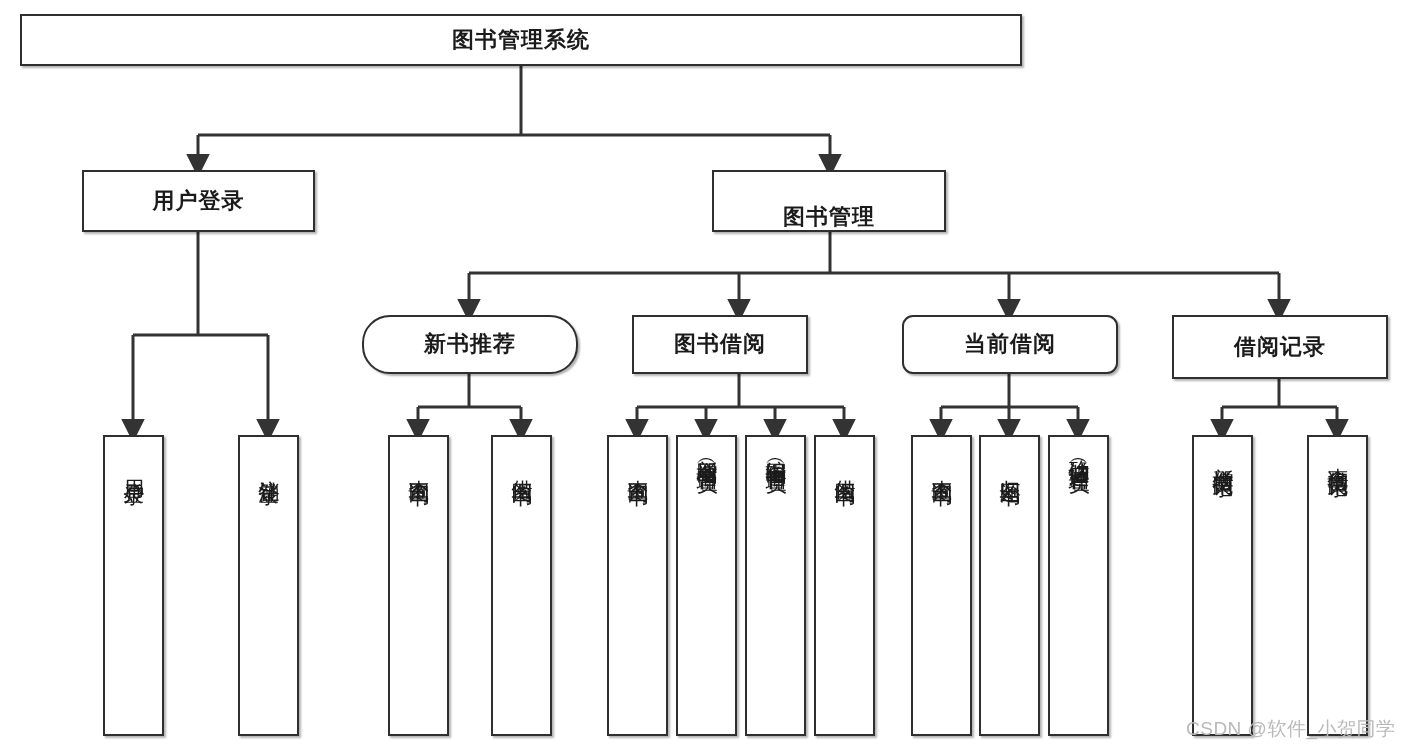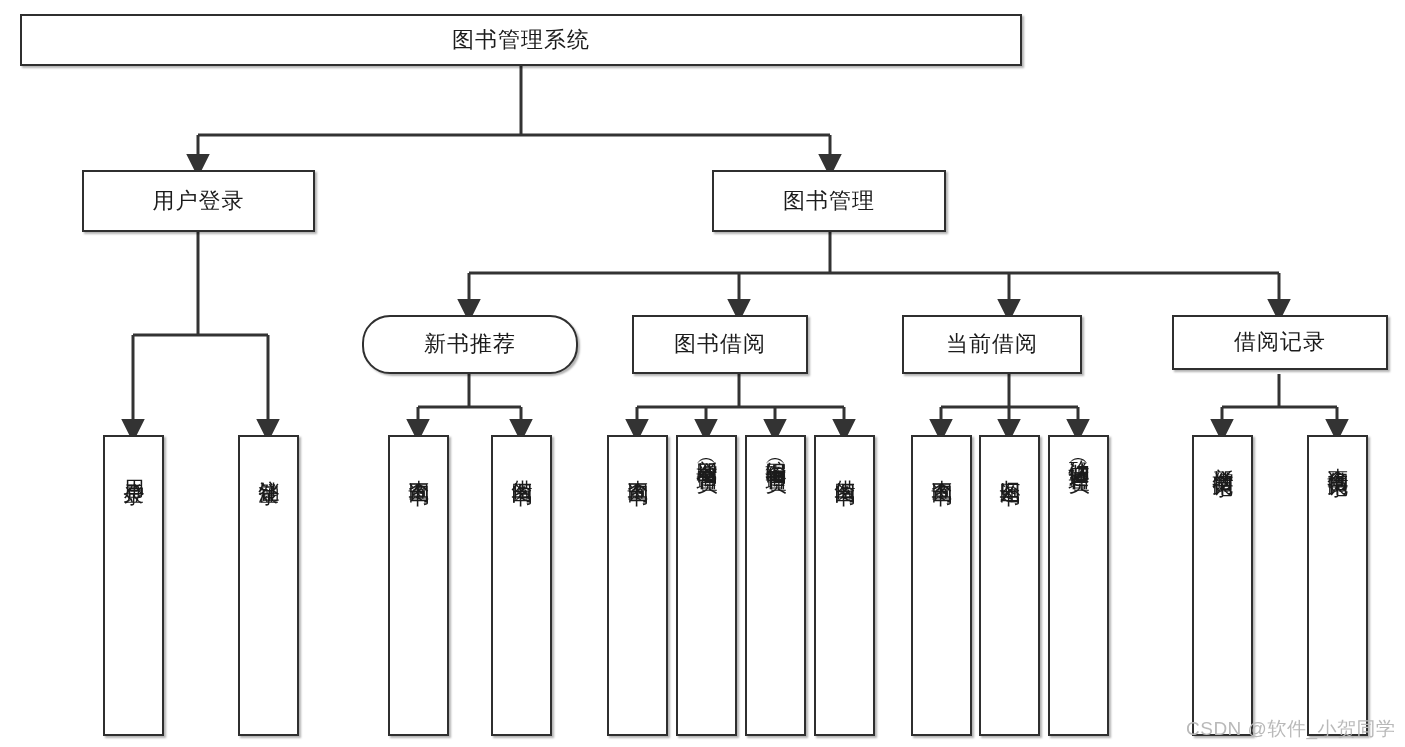--- a/index.html
+++ b/index.html
@@ -34,20 +34,21 @@
     align-items: center;
     justify-content: center;
     text-align: center;
     box-shadow: 2px 2px 2px rgba(0,0,0,0.30);
     z-index: 2;
   }
   .node.horiz {
     font-size: 22px;
     letter-spacing: 1px;
     line-height: 1.2;
+    font-weight: bold;
   }
   .node.root {
     font-size: 22px;
   }
   .node.vert {
     align-items: flex-start;
     justify-content: center;
     padding-top: 26px;
   }
   .node.vert .vtext {
@@ -128,34 +129,34 @@
     </g>
   </svg>
 
   <div class="node horiz root" style="left:20px; top:14px; width:1002px; height:52px;">
     <span>图书管理系统</span>
   </div>
 
   <div class="node horiz" style="left:82px; top:170px; width:233px; height:62px;">
     <span>用户登录</span>
   </div>
-  <div class="node horiz" style="left:712px; top:170px; width:234px; height:62px;">
+  <div class="node horiz" style="left:712px; top:170px; width:234px; height:62px;align-items:flex-end;">
     <span>图书管理</span>
   </div>
 
   <div class="node horiz" style="left:362px; top:315px; width:216px; height:59px;border-radius:28px;">
     <span>新书推荐</span>
   </div>
   <div class="node horiz" style="left:632px; top:315px; width:176px; height:59px;">
     <span>图书借阅</span>
   </div>
-  <div class="node horiz" style="left:902px; top:315px; width:180px; height:59px;">
+  <div class="node horiz" style="left:902px; top:315px; width:216px; height:59px;border-radius:11px;">
     <span>当前借阅</span>
   </div>
-  <div class="node horiz" style="left:1172px; top:315px; width:216px; height:55px;">
+  <div class="node horiz" style="left:1172px; top:315px; width:216px; height:64px;">
     <span>借阅记录</span>
   </div>
 
   <div class="node vert" style="left:103px; top:435px; width:61px; height:301px;">
     <span class="vtext">用户登录</span>
   </div>
   <div class="node vert" style="left:238px; top:435px; width:61px; height:301px;">
     <span class="vtext">注销登录</span>
   </div>
 

